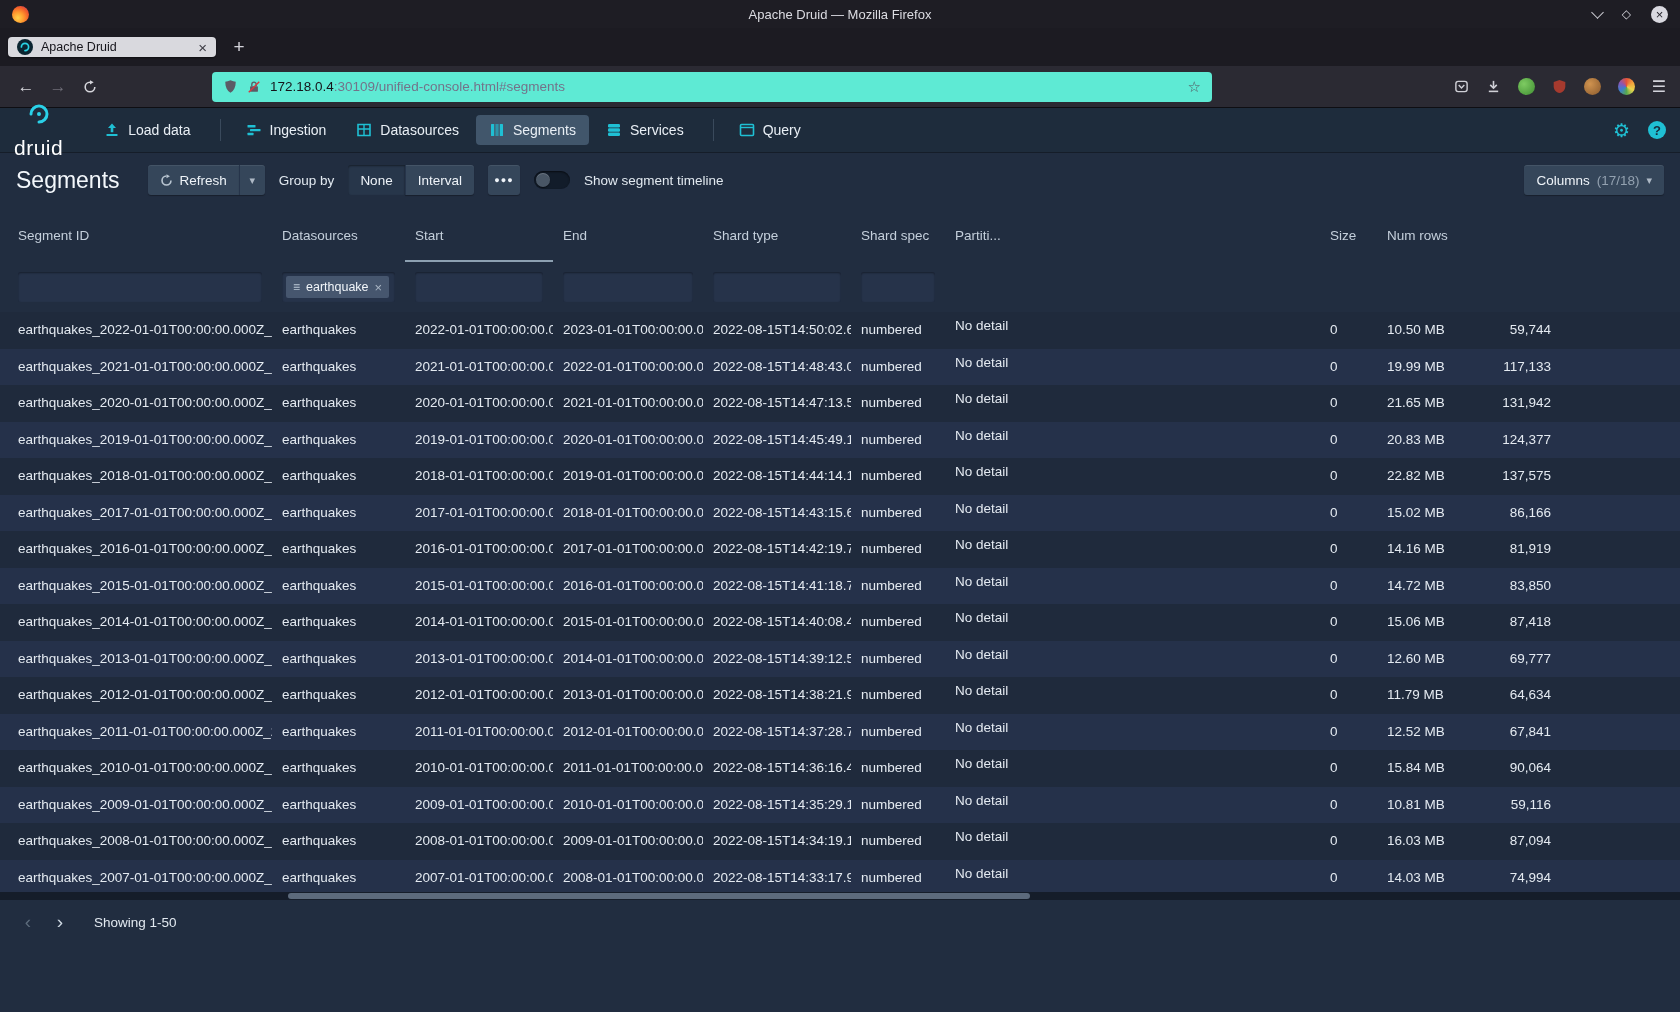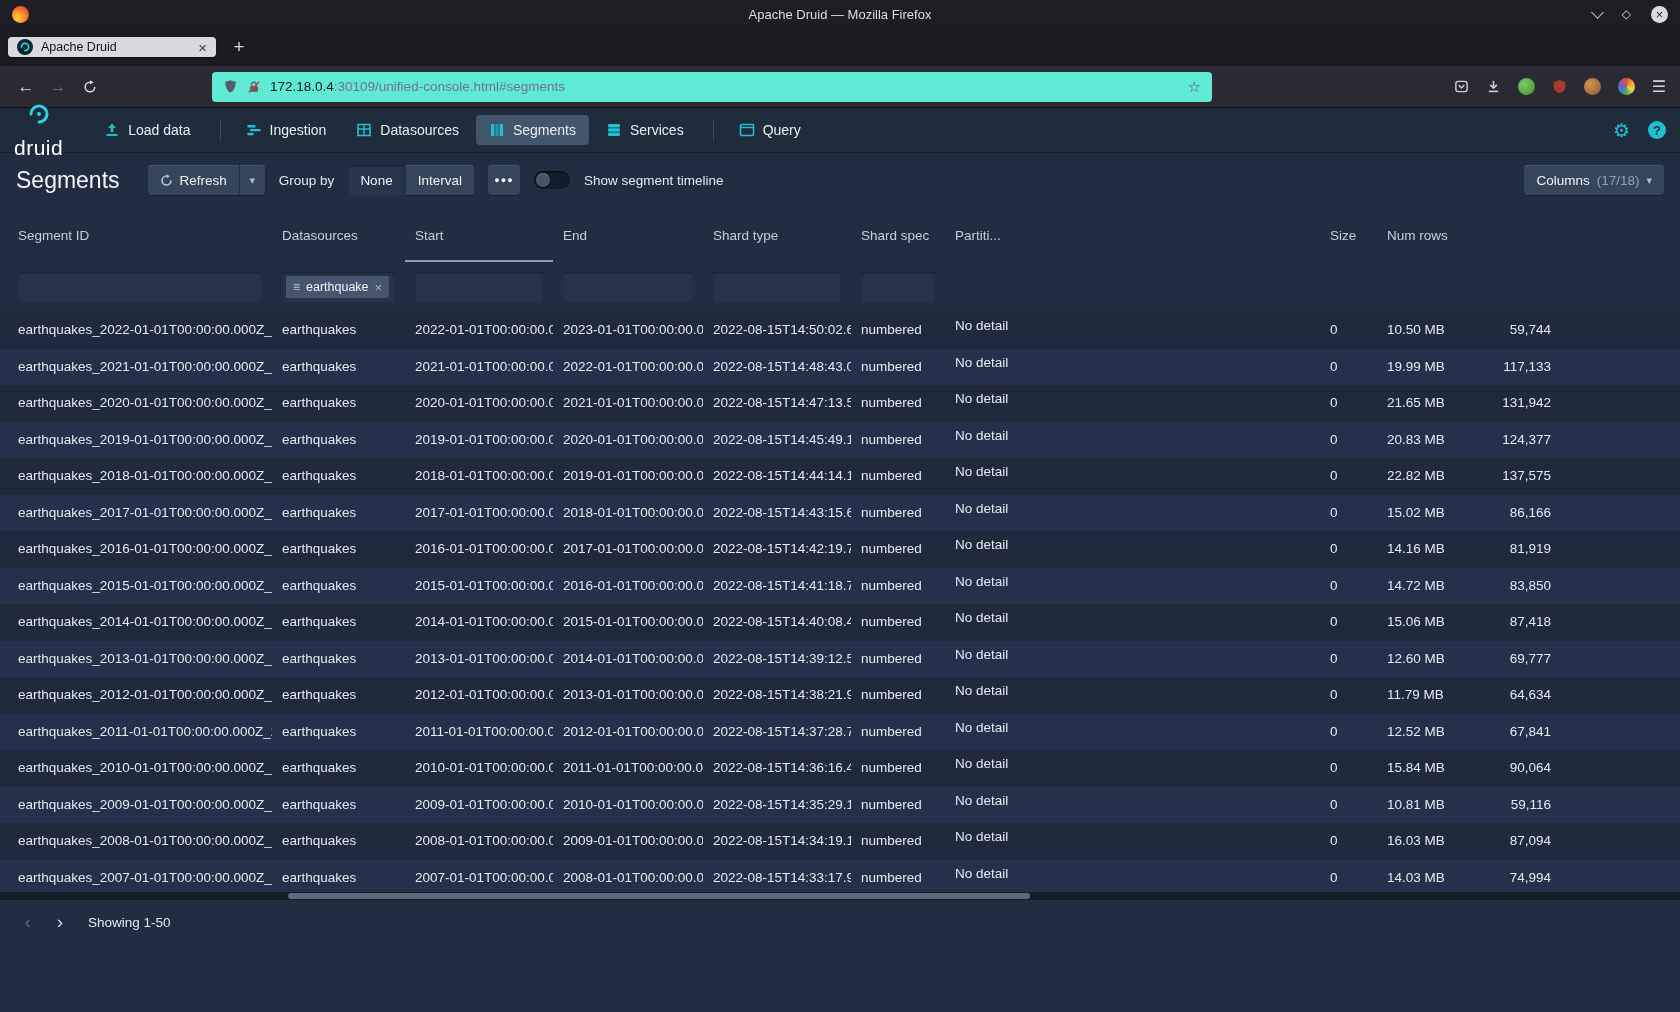--- a/index.html
+++ b/index.html
@@ -90,21 +90,21 @@
   .cell.c0 { padding-left:18px; }
   .cell.c6 { line-height:normal; padding-top:6px; }
   .cell.c9 { text-align:right; padding-right:14px; }
   .hscroll { position:absolute; left:0; right:0; bottom:0; height:8px; background:#151d2a; }
   .hscroll .thumb { position:absolute; left:288px; width:742px; top:1px; height:6px; border-radius:3px; background:#5c6a7c; }
 
   
   .pagefooter { height:44px; display:flex; align-items:center; padding:0 14px; gap:4px; flex:none; }
   .pg-btn { width:28px; height:28px; display:flex; align-items:center; justify-content:center; font-size:19px; color:#cfd9e3; border-radius:3px; }
   .pg-btn.disabled { color:#5c6b7b; }
-  .showing { font-size:13.5px; color:#e2e9f0; margin-left:10px; }
+  .showing { font-size:13.5px; color:#e2e9f0; margin-left:16px; }
   .fill { flex:1; background:#212d40; }
 </style>
 </head>
 <body>
 
 <div class="screen">
 
   <div class="titlebar">
     <span class="ff-logo"></span>
     <span class="tb-title">Apache Druid — Mozilla Firefox</span>

